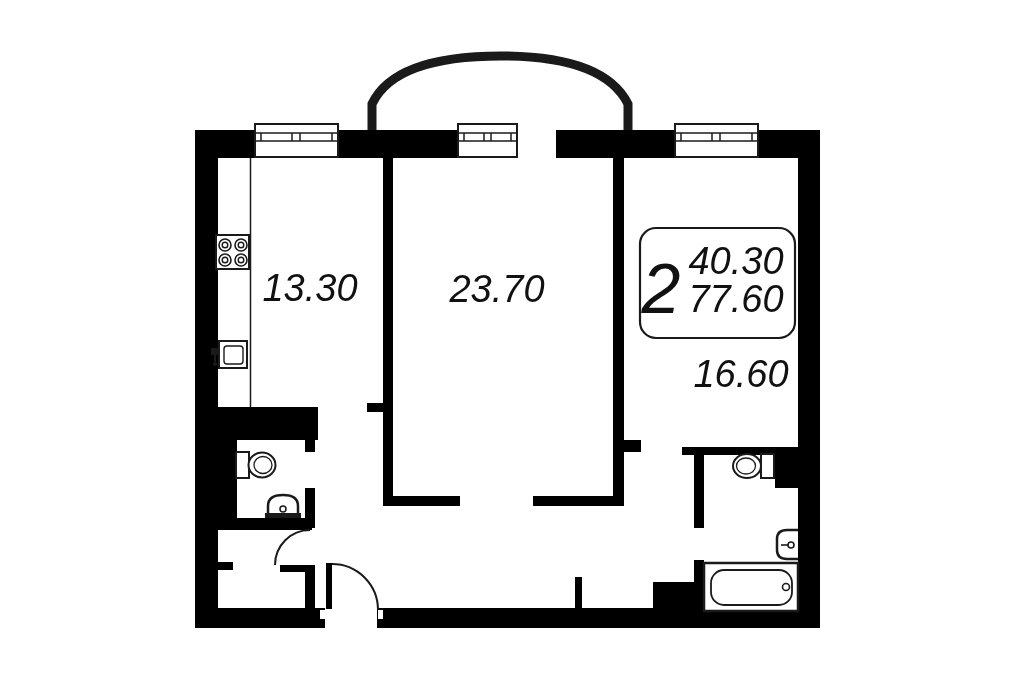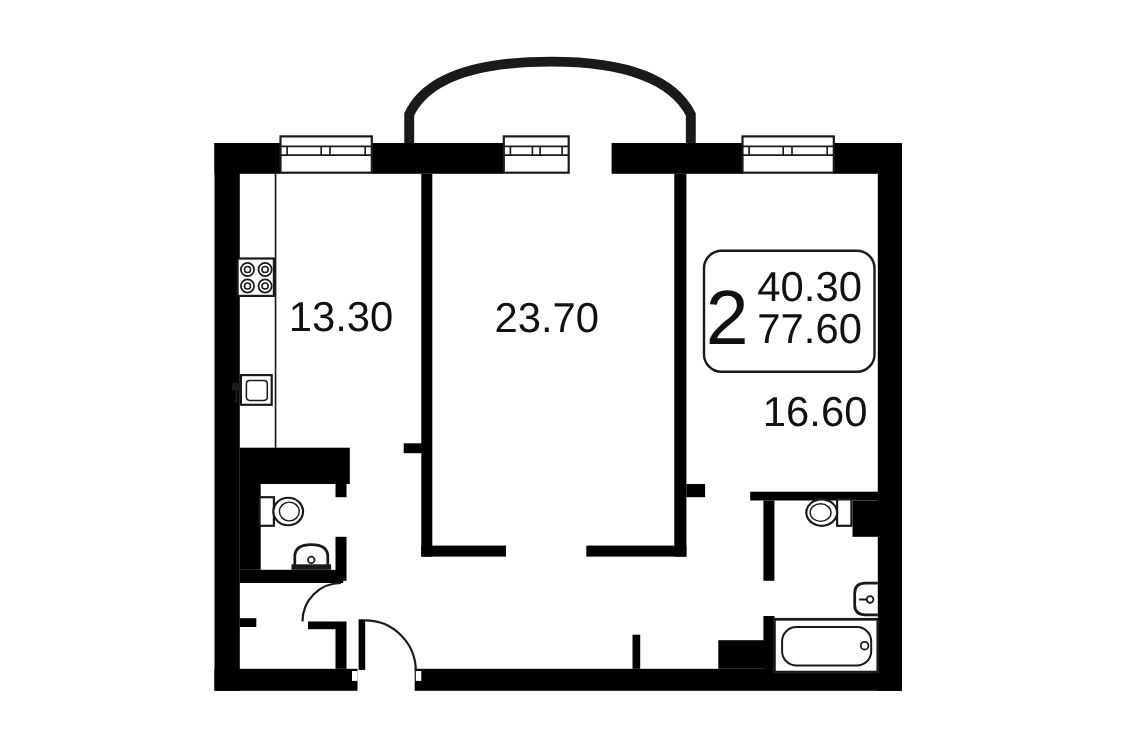--- a/index.html
+++ b/index.html
@@ -1,17 +1,17 @@
 <!DOCTYPE html>
 <html><head>
 <meta charset="utf-8">
 <style>
   html,body{margin:0;padding:0;background:#ffffff;}
   .stage{position:relative;width:1024px;height:682px;background:#ffffff;overflow:hidden;
-         font-family:"Liberation Sans", sans-serif;}
+         font-family:"Liberation Sans", sans-serif;font-style:italic;}
   svg{display:block}
   .wall{fill:#000000;stroke:none;}
   .thinline{stroke:#1a1a1a;fill:none;}
   .fixture{stroke:#1a1a1a;fill:#ffffff;}
   .arc{stroke:#1a1a1a;fill:none;}
   .lbl{fill:#111111;text-anchor:middle;font-family:"Liberation Sans", sans-serif;}
 </style>
 </head>
 <body>
 

